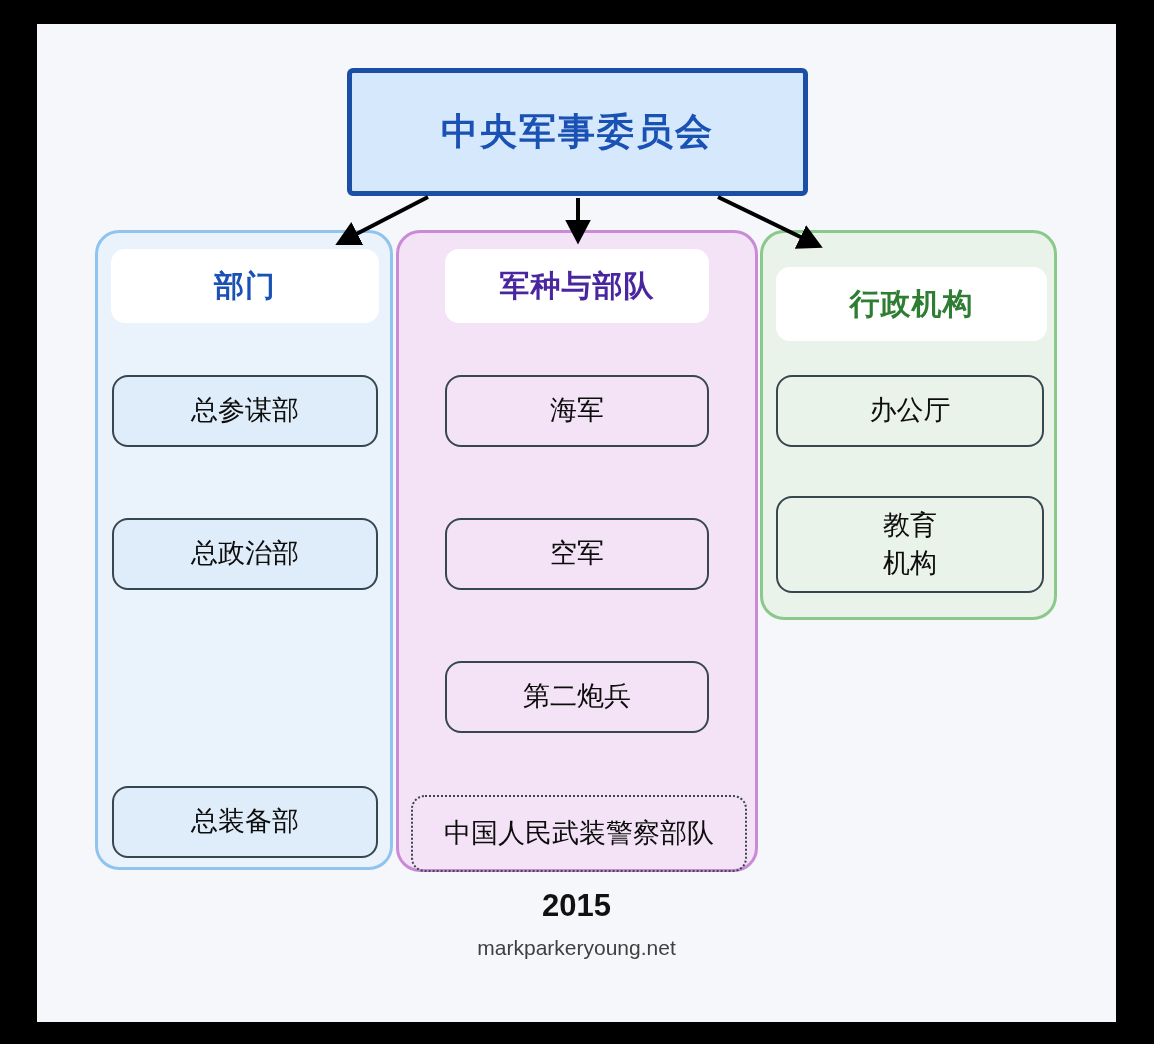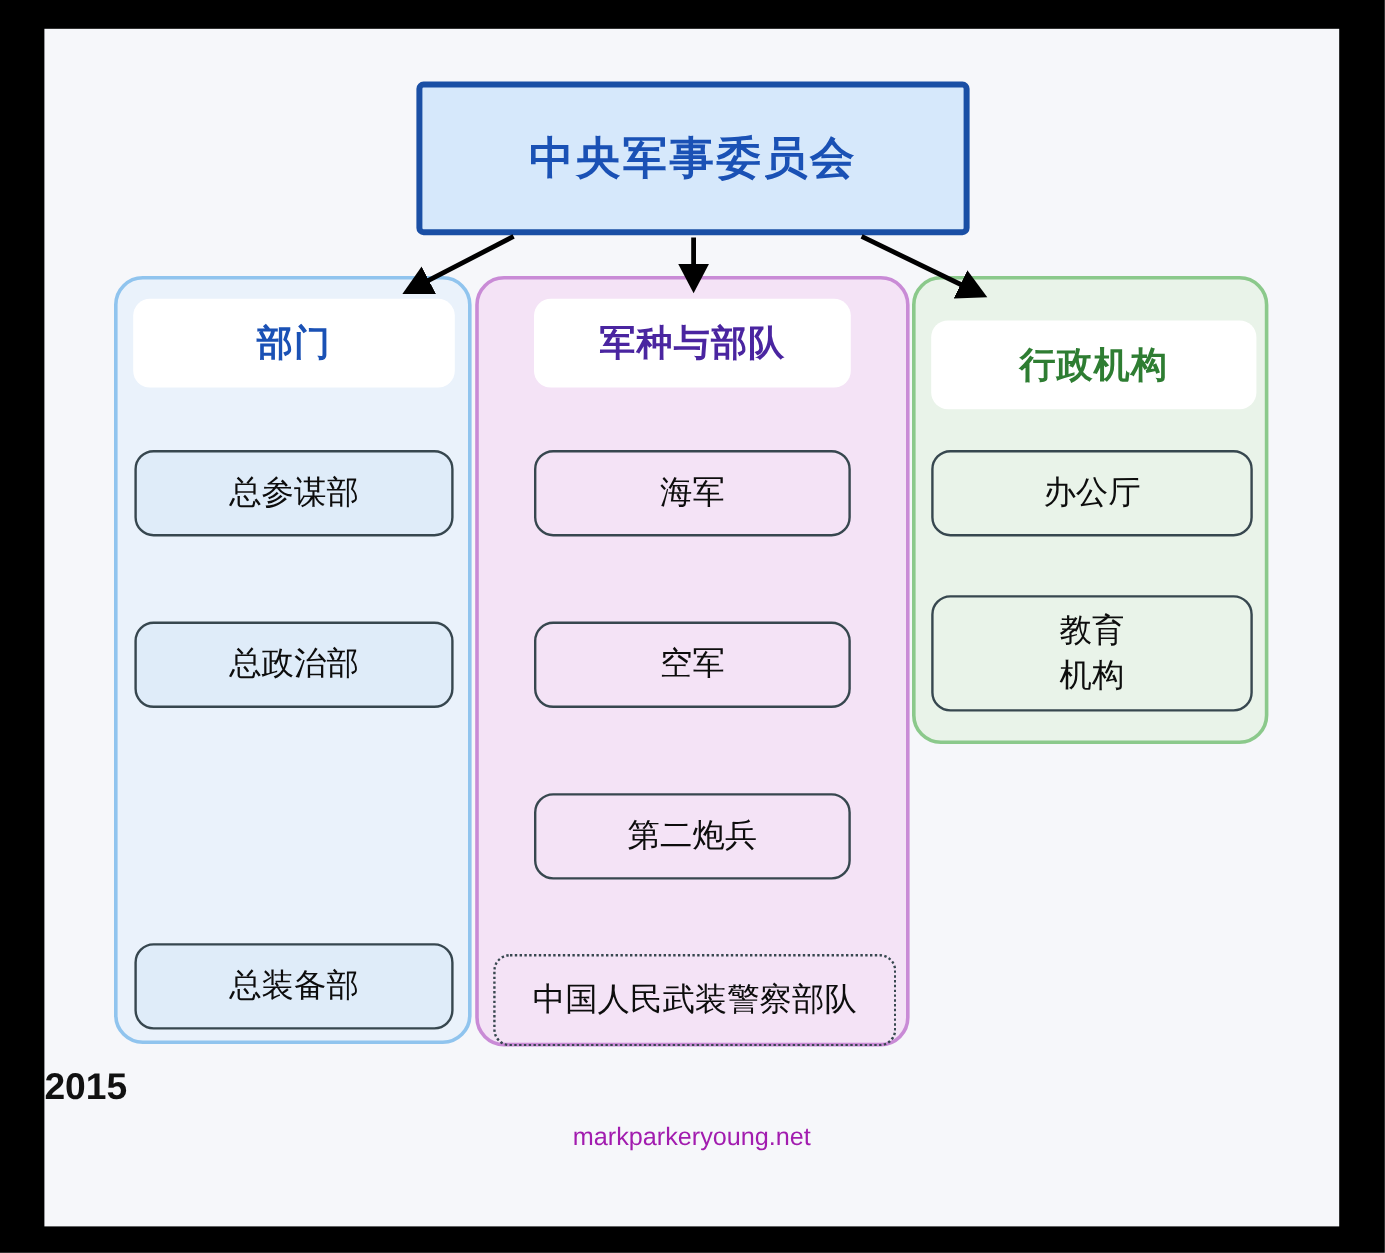--- a/index.html
+++ b/index.html
@@ -66,26 +66,26 @@
   .panel-purple .node{left:46px;width:264px;height:72px;background:#f4e3f6;}
   .panel-green .node{left:13px;width:268px;height:72px;background:#e9f3e9;}
   .n1{top:142px;} .n2{top:285px;} .n3{top:428px;} .n4{top:553px;}
   .panel-green .node-edu{top:263px;height:97px;}
   .panel-purple .node-dotted{
     left:12px;width:336px;top:562px;height:77px;
     border:2px dotted #37474f;border-radius:14px;background:transparent;
   }
   
   .year{
-    position:absolute;left:0;top:864px;width:1079px;text-align:left;
+    position:absolute;left:0;top:864px;width:1079px;text-align:center;
     font-size:31px;font-weight:700;color:#111;
   }
   .credit{
     position:absolute;left:0;top:912px;width:1079px;text-align:center;
-    font-size:21px;color:#a21caf;
+    font-size:21px;color:#404040;
   }
 </style>
 </head>
 <body>
 
 <div class="canvas">
 
   <div class="root-node">
     <span>中央军事委员会</span>
   </div>

